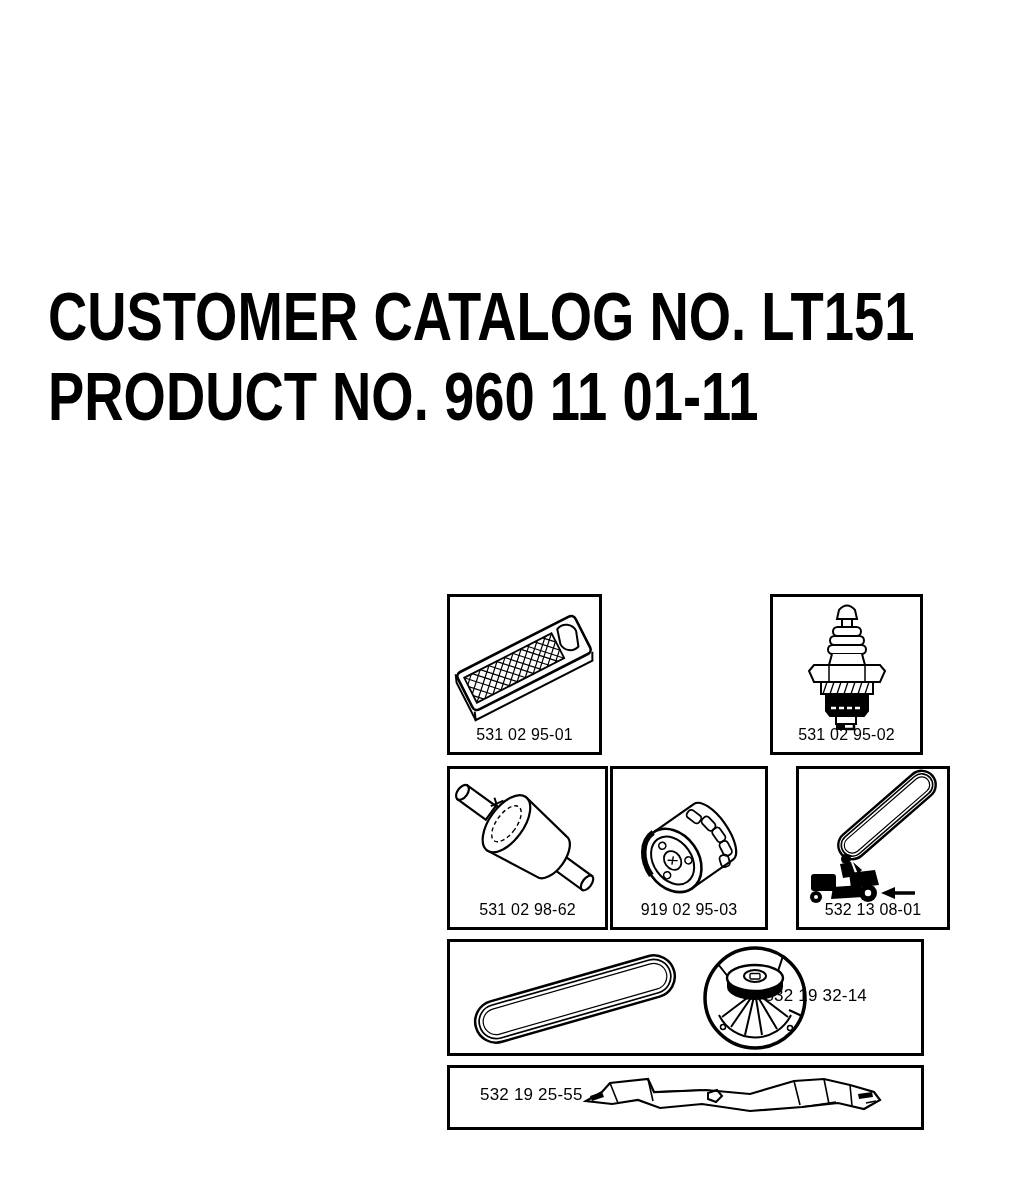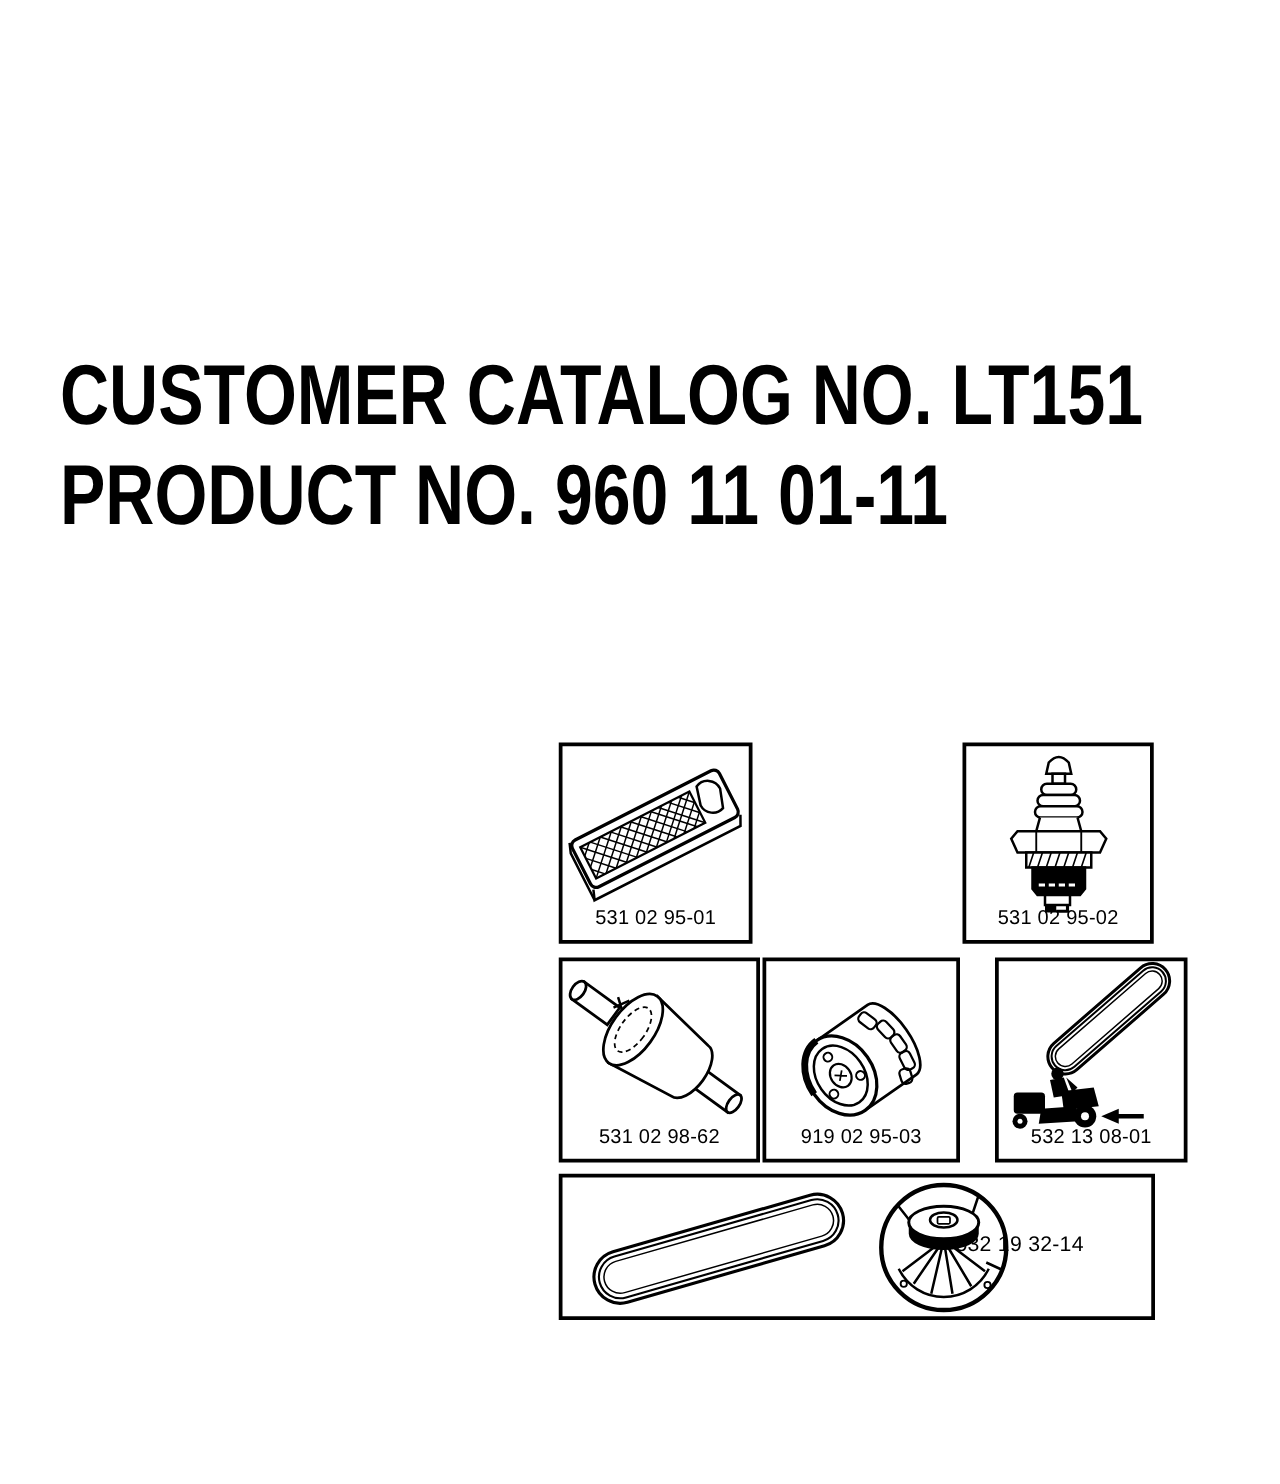--- a/index.html
+++ b/index.html
@@ -161,14 +161,27 @@
         <rect x="300" y="31.5" width="10" height="5.5" rx="1" stroke-width="1.4"></rect>
         <path stroke-width="2" d="M305,50 L338,75 M305,50 L327,87 M305,50 L312,93 M305,50 L295,93 M305,50 L281,85 M305,50 L272,75"></path>
         <path d="M341,73 A40,40 0 0 1 269,73" stroke-width="2"></path>
         <circle cx="273" cy="85" r="2.5" stroke-width="1.5"></circle>
         <circle cx="340" cy="86" r="2.5" stroke-width="1.5"></circle>
       </g>
     </svg>
     <div class="pn pn-right">532 19 32-14</div>
   </div>
 
+  <div class="cell c7">
+    <svg viewBox="0 0 471 59">
+      <g stroke="#000" fill="none" stroke-width="2.2">
+        <path d="M136,33 L152,24 L160,15 L198,11 L204,24 L256,22 L300,26 L344,13 L374,11 L400,17 L424,24 L430,32 L414,41 L388,35 L352,39 L300,43 L252,36 L210,40 L188,32 L162,36 Z" fill="#fff"></path>
+        <path stroke-width="1.6" d="M160,15 L168,35 M198,11 L203,33 M344,13 L350,37 M374,11 L379,36 M400,17 L402,38 M204,24 L252,22 M352,39 L386,34"></path>
+        <path d="M258,25 l9,-3 l5,6 l-6,6 l-8,-3 z" stroke-width="2"></path>
+        <path d="M140,28 l12,-4 l2,5 l-12,4 z" fill="#000" stroke="none"></path>
+        <path d="M408,26 l14,-2 l1,5 l-14,2 z" fill="#000" stroke="none"></path>
+        <path d="M416,35 l10,-2" stroke-width="1.6"></path>
+      </g>
+    </svg>
+    <div class="pn pn-left">532 19 25-55</div>
+  </div>
 
 </div>
 
 </body></html>

